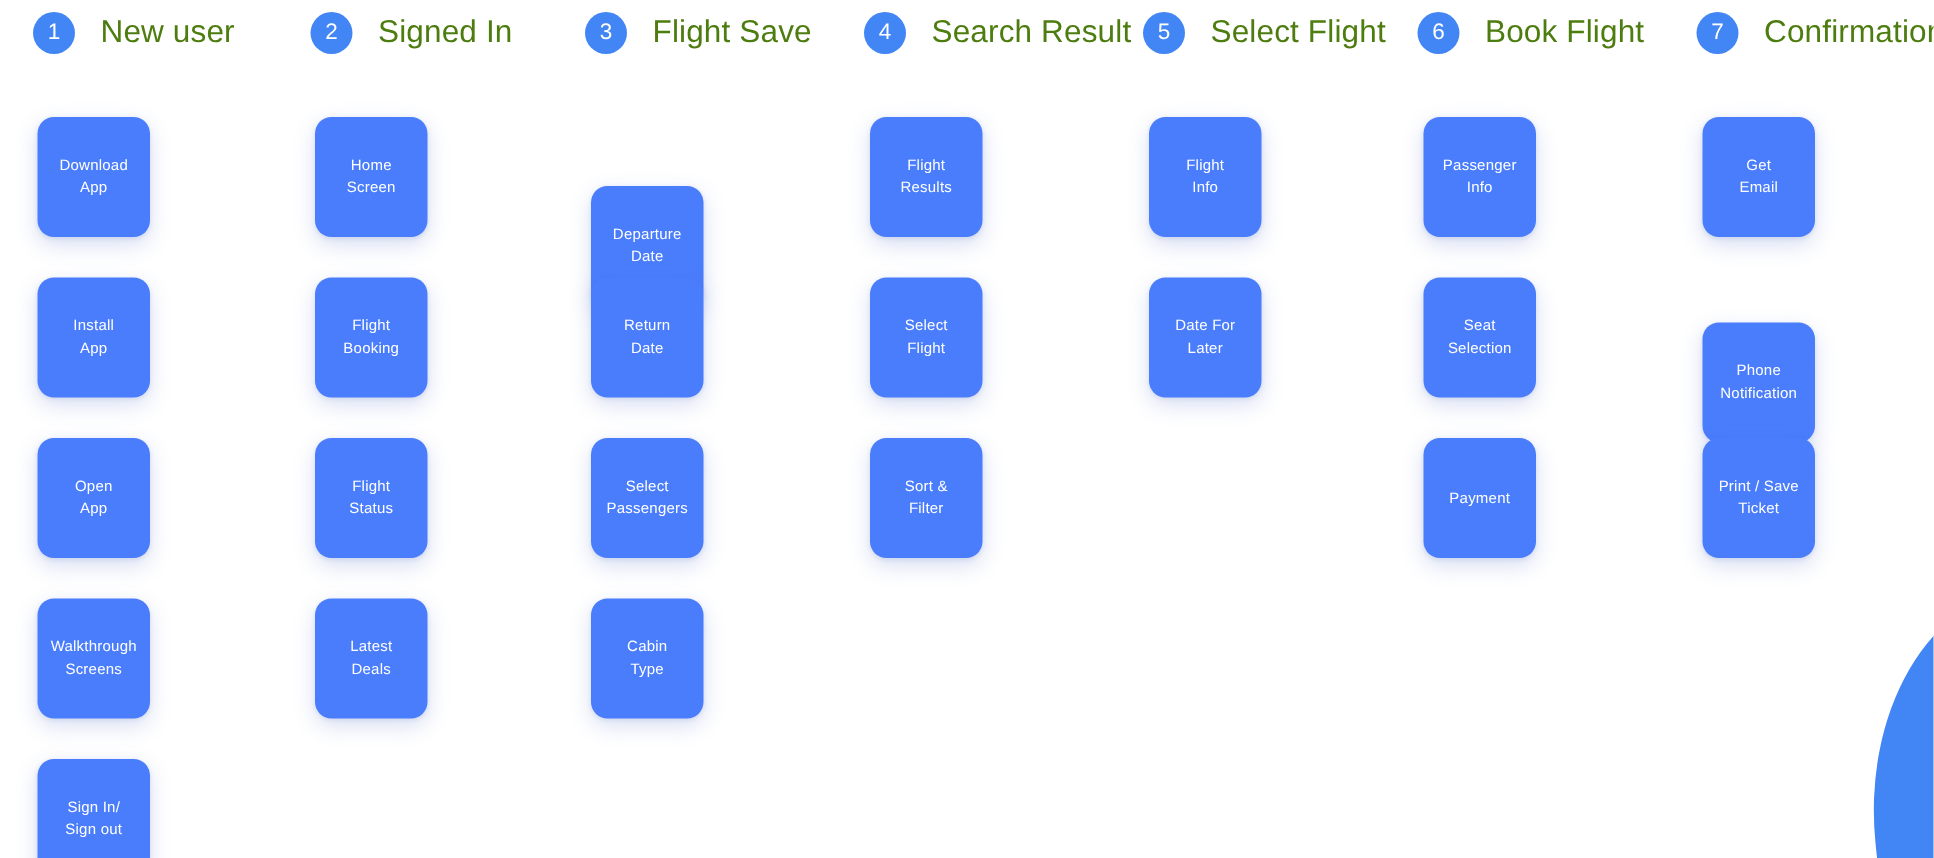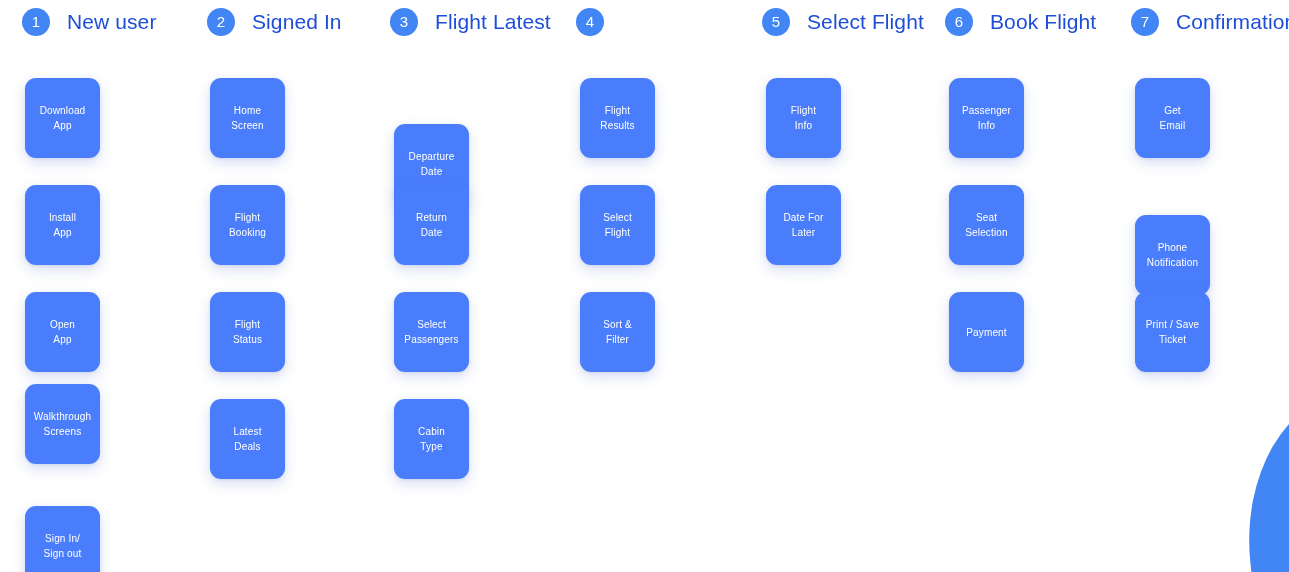--- a/index.html
+++ b/index.html
@@ -57,21 +57,21 @@
     color: #ffffff;
     font-size: 15px;
     line-height: 28px;
     text-align: center;
     font-weight: 500;
     flex: 0 0 auto;
   }
   .step-label {
     margin-left: 17px;
     font-size: 21px;
-    color: #1d4ed8;
+    color: #4d7c0f;
     letter-spacing: 0.1px;
     font-weight: 400;
   }
 
   
   #grid {
     position: absolute;
     left: 0;
     top: 0;
     width: 1289px;
@@ -111,24 +111,25 @@
     <div class="step-head" style="left: 22px;">
       <div class="step-badge">1</div>
       <div class="step-label">New user</div>
     </div>
     <div class="step-head" style="left: 207px;">
       <div class="step-badge">2</div>
       <div class="step-label">Signed In</div>
     </div>
     <div class="step-head" style="left: 390px;">
       <div class="step-badge">3</div>
-      <div class="step-label">Flight Latest</div>
+      <div class="step-label">Flight Save</div>
     </div>
     <div class="step-head" style="left: 576px;">
       <div class="step-badge">4</div>
+      <div class="step-label">Search Result</div>
     </div>
     <div class="step-head" style="left: 762px;">
       <div class="step-badge">5</div>
       <div class="step-label">Select Flight</div>
     </div>
     <div class="step-head" style="left: 945px;">
       <div class="step-badge">6</div>
       <div class="step-label">Book Flight</div>
     </div>
     <div class="step-head" style="left: 1131px;">
@@ -144,21 +145,21 @@
 App</span>
       </div>
       <div class="card" style="top: 185px;">
         <span class="card-label">Install
 App</span>
       </div>
       <div class="card" style="top: 292px;">
         <span class="card-label">Open
 App</span>
       </div>
-      <div class="card" style="top: 384px;">
+      <div class="card" style="top: 399px;">
         <span class="card-label">Walkthrough
 Screens</span>
       </div>
       <div class="card" style="top: 506px;">
         <span class="card-label">Sign In/
 Sign out</span>
       </div>
     </div>
     <div class="col" style="left: 210px;">
       <div class="card" style="top: 78px;">

